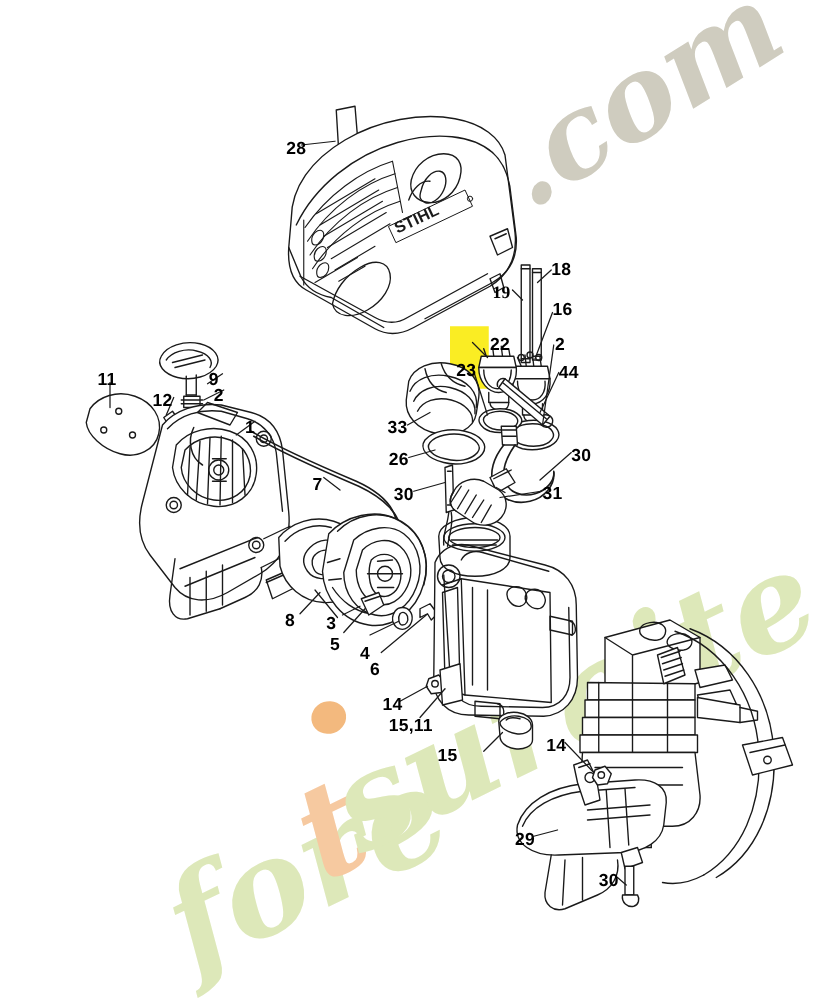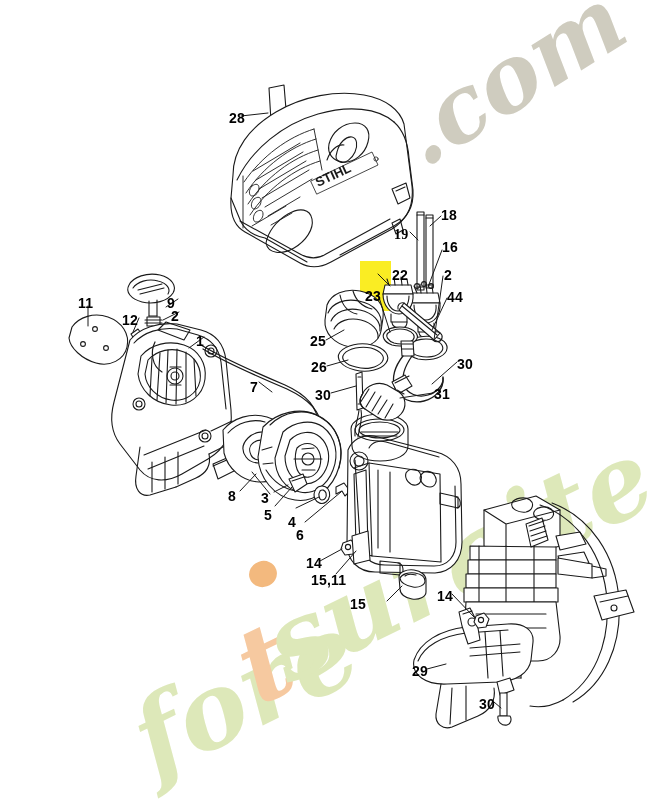--- a/index.html
+++ b/index.html
@@ -506,20 +506,20 @@
   <div class="cal" style="left:350px;top:597px;">15</div>
   <div class="cal" style="left:442px;top:240px;">16</div>
   <div class="cal" style="left:444px;top:268px;">2</div>
   <div class="cal" style="left:441px;top:208px;">18</div>
   <div class="cal" style="left:394px;top:228px;font-family:Liberation Serif, serif;">19</div>
   <div class="cal" style="left:457px;top:357px;">30</div>
   <div class="cal" style="left:434px;top:387px;">31</div>
   <div class="cal" style="left:365px;top:268px;margin-left:27px;">22</div>
   <div class="cal" style="left:365px;top:289px;">23</div>
   <div class="cal" style="left:447px;top:290px;">44</div>
-  <div class="cal" style="left:310px;top:334px;">25</div>
+  <div class="cal" style="left:310px;top:334px;">33</div>
   <div class="cal" style="left:311px;top:360px;">26</div>
   <div class="cal" style="left:315px;top:388px;">30</div>
   <div class="cal" style="left:229px;top:111px;">28</div>
   <div class="cal" style="left:412px;top:664px;">29</div>
   <div class="cal" style="left:479px;top:697px;text-align:right;">30</div>
 
 </div>
 
 </body></html>

